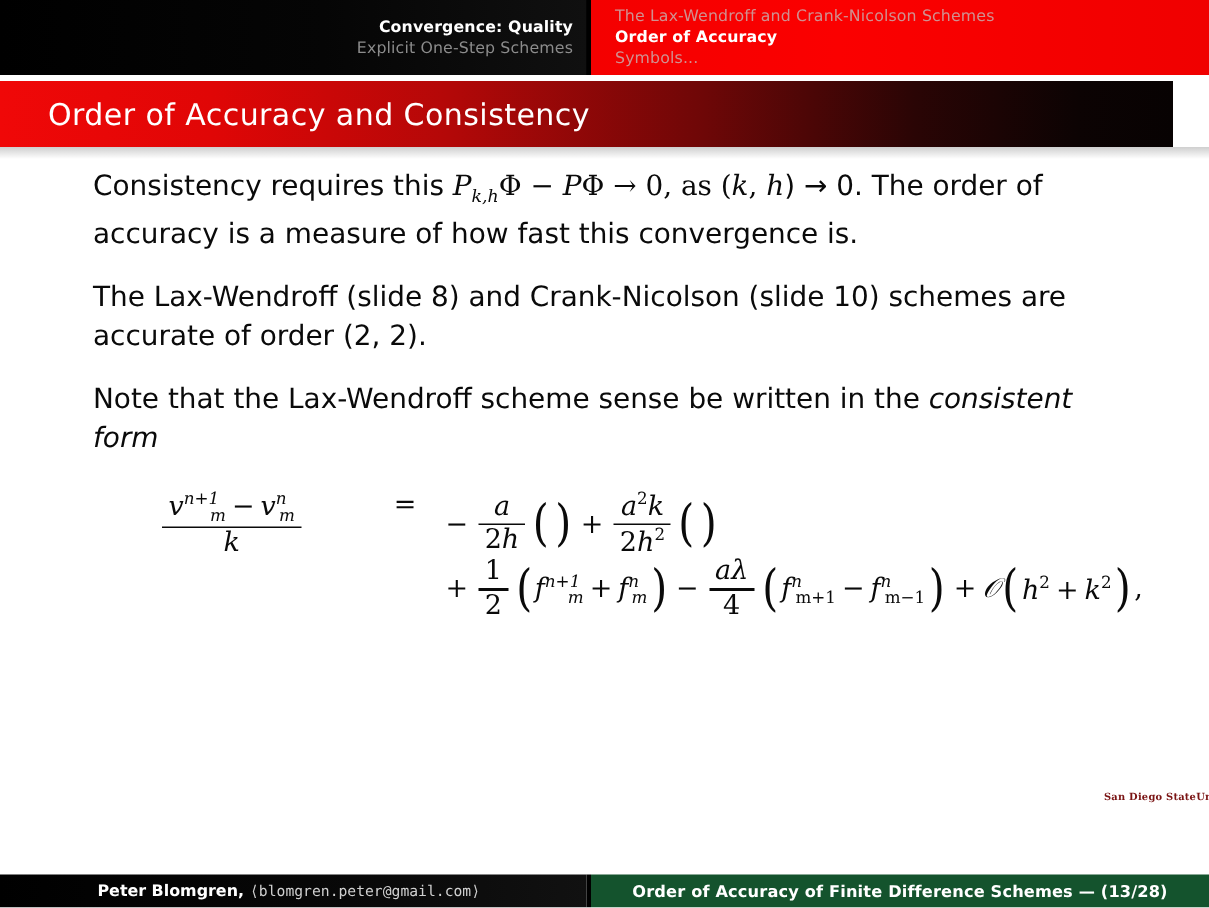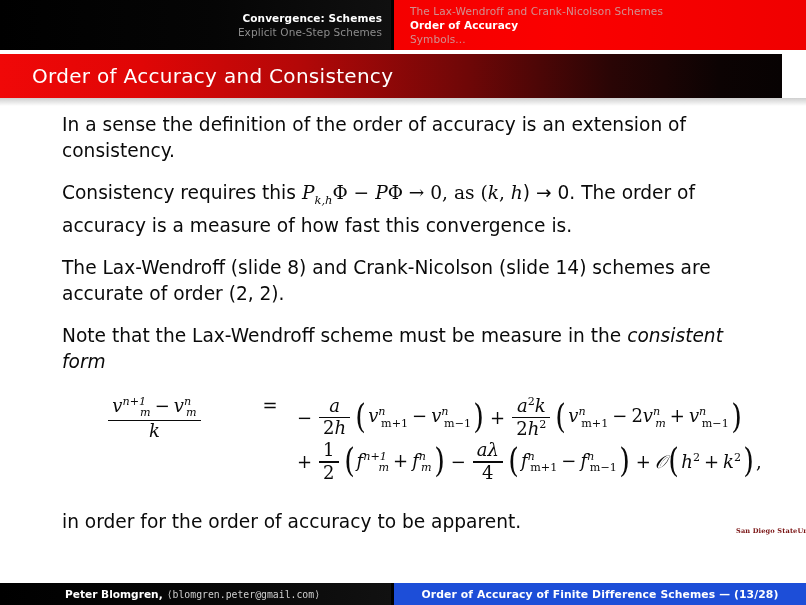--- a/index.html
+++ b/index.html
@@ -234,21 +234,21 @@
     padding-right: 6px;
   }
   #footer-divider {
     width: 3px;
     height: 22px;
     background: #000000;
   }
   #footer-right {
     width: 412px;
     height: 22px;
-    background: #1d4ed8;
+    background: #14532d;
     display: flex;
     align-items: center;
     justify-content: center;
   }
   #footer-author {
     color: #ffffff;
     font-size: 10.6px;
     font-weight: bold;
     white-space: nowrap;
   }
@@ -265,75 +265,72 @@
     font-weight: bold;
     white-space: nowrap;
     letter-spacing: 0.1px;
   }
 </style>
 </head>
 <body>
 
 <div id="nav-header">
   <div class="nav-pane" id="nav-left">
-    <div class="nav-item active">Convergence: Schemes</div>
+    <div class="nav-item active">Convergence: Quality</div>
     <div class="nav-item">Explicit One-Step Schemes</div>
   </div>
   <div id="nav-divider"></div>
   <div class="nav-pane" id="nav-right">
     <div class="nav-item">The Lax-Wendroff and Crank-Nicolson Schemes</div>
     <div class="nav-item active">Order of Accuracy</div>
     <div class="nav-item">Symbols...</div>
   </div>
 </div>
 
 <div id="title-bar">
   <div id="slide-title">Order of Accuracy and Consistency</div>
 </div>
 <div id="title-shadow"></div>
 
 <div id="content">
 
-  <p class="para"><span>In a sense the definition of the order of accuracy is an extension of consistency.</span></p>
 
   <p class="para"><span>Consistency requires this </span><span class="mi">P</span><sub class="s">k,h</sub><span class="m">Φ − </span><span class="mi">P</span><span class="m">Φ → 0, as (</span><span class="mi">k</span><span class="m">, </span><span class="mi">h</span><span>) → 0. The order of accuracy is a measure of how fast this convergence is.</span></p>
 
-  <p class="para"><span>The Lax-Wendroff (slide 8) and Crank-Nicolson (slide 14) schemes are accurate of order (2, 2).</span></p>
-
-  <p class="para tight"><span>Note that the Lax-Wendroff scheme must be measure in the </span><span class="it">consistent form</span></p>
+  <p class="para"><span>The Lax-Wendroff (slide 8) and Crank-Nicolson (slide 10) schemes are accurate of order (2, 2).</span></p>
+
+  <p class="para tight"><span>Note that the Lax-Wendroff scheme sense be written in the </span><span class="it">consistent form</span></p>
 
   <div id="equation">
 
     <div class="eq-row">
       <div class="eq-lhs">
         <span class="frac">
           <span class="num"><span class="vfn">v</span><sup class="s">n+1</sup><sub class="s" style="margin-left:-0.55em">m</sub><span class="op">−</span><span class="vfn">v</span><sup class="s">n</sup><sub class="s" style="margin-left:-0.45em">m</sub></span>
           <span class="bar"></span>
           <span class="den"><span class="vfn">k</span></span>
         </span>
       </div>
       <div class="eq-eq">=</div>
       <div class="eq-rhs">
         <span class="op">−</span>
         <span class="frac">
           <span class="num"><span class="vfn">a</span></span>
           <span class="bar"></span>
           <span class="den"><span class="opn">2</span><span class="vfn">h</span></span>
         </span>
         <span class="paren">(</span>
-        <span><span class="vfn">v</span><sup class="s">n</sup><sub class="sn" style="margin-left:-0.4em">m+1</sub><span class="op">−</span><span class="vfn">v</span><sup class="s">n</sup><sub class="sn" style="margin-left:-0.4em">m−1</sub></span>
         <span class="paren">)</span>
         <span class="op">+</span>
         <span class="frac">
           <span class="num"><span class="vfn">a</span><sup class="sn">2</sup><span class="vfn">k</span></span>
           <span class="bar"></span>
           <span class="den"><span class="opn">2</span><span class="vfn">h</span><sup class="sn">2</sup></span>
         </span>
         <span class="paren">(</span>
-        <span><span class="vfn">v</span><sup class="s">n</sup><sub class="sn" style="margin-left:-0.4em">m+1</sub><span class="op">−</span><span class="opn">2</span><span class="vfn">v</span><sup class="s">n</sup><sub class="s" style="margin-left:-0.45em">m</sub><span class="op">+</span><span class="vfn">v</span><sup class="s">n</sup><sub class="sn" style="margin-left:-0.4em">m−1</sub></span>
         <span class="paren">)</span>
       </div>
     </div>
 
     <div class="eq-row eq-row2">
       <div class="eq-lhs"></div>
       <div class="eq-eq"></div>
       <div class="eq-rhs">
         <span class="op">+</span>
         <span class="frac">
@@ -357,21 +354,20 @@
         <span class="cal">𝒪</span>
         <span class="paren">(</span>
         <span><span class="vfn">h</span><sup class="sn">2</sup><span class="op">+</span><span class="vfn">k</span><sup class="sn">2</sup></span>
         <span class="paren">)</span>
         <span class="opn">,</span>
       </div>
     </div>
 
   </div>
 
-  <p class="para" style="margin-top:26px"><span>in order for the order of accuracy to be apparent.</span></p>
 
 </div>
 
 <div id="sdsu-logo">
   <div id="logo-shield"></div>
   <div class="logo-line">San Diego State</div>
   <div class="logo-line">University</div>
 </div>
 
 <div id="footer">

